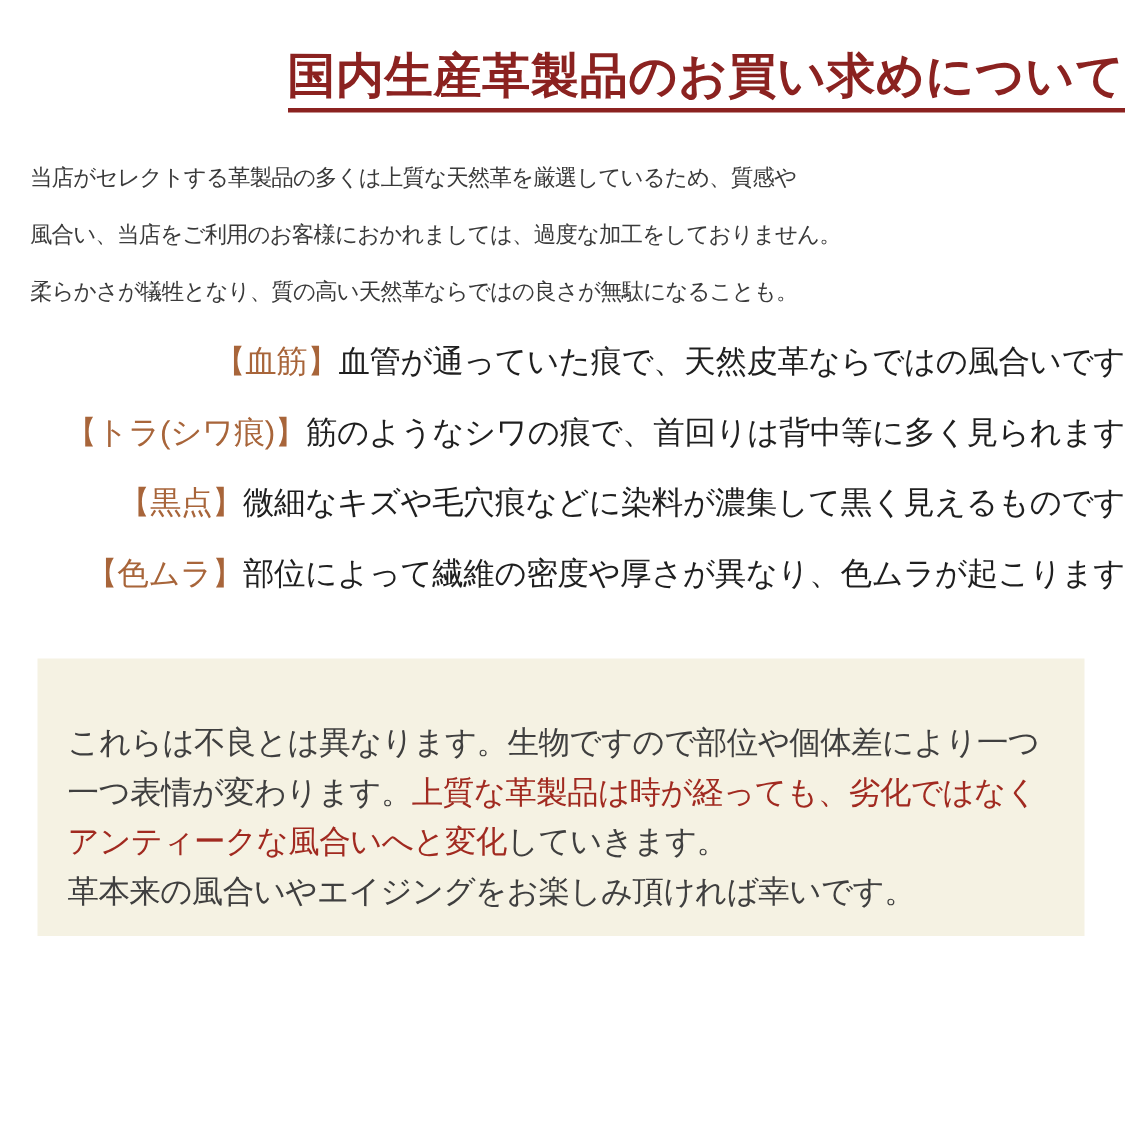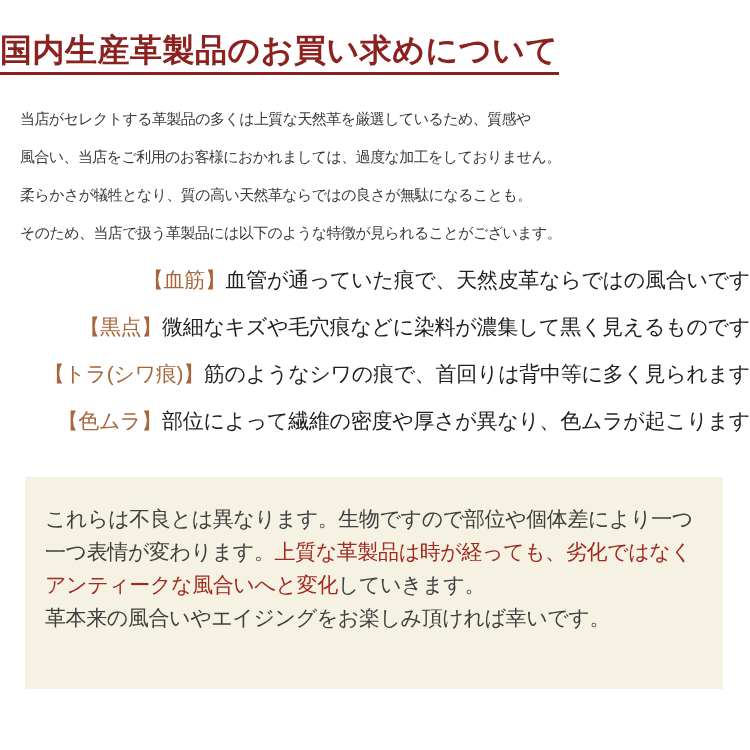--- a/index.html
+++ b/index.html
@@ -11,21 +11,21 @@
     --note-bg:#f5f2e3;
     --note-red:#a12a20;
     --note-text:#3f3f3f;
   }
   html,body{margin:0;padding:0;}
   body{
     width:750px;height:750px;overflow:hidden;
     background:var(--background);
     font-family:"Liberation Serif","DejaVu Serif",serif;
   }
-  .title-wrap{text-align:left;padding-top:32px;}
+  .title-wrap{text-align:right;padding-top:32px;}
   .title-text{
     display:inline-block;
     font-size:32px;font-weight:600;line-height:1.15;
     color:var(--title-red);
     border-bottom:3px solid currentColor;
     padding-bottom:3px;letter-spacing:0.5px;
   }
   .intro{
     margin:25px 10px 0 20px;
     font-size:15px;line-height:38px;letter-spacing:-0.6px;
@@ -36,52 +36,51 @@
     margin-top:4px;text-align:center;
     font-family:"Liberation Sans","DejaVu Sans",sans-serif;
     font-size:21px;letter-spacing:-0.3px;
     color:var(--feature-text);
   }
   .feature-row{height:47px;line-height:47px;white-space:nowrap;text-align:right;}
   .feature-label{color:var(--label-brown);}
   .note-box{
     box-sizing:border-box;
     margin:33px 0 0 25px;
-    width:698px;height:212px;
-    padding:26px 20px 0 20px;
+    width:698px;height:185px;
+    padding:40px 20px 0 20px;
     background:var(--note-bg);
     font-size:21px;line-height:33px;letter-spacing:-0.4px;
     color:var(--note-text);
   }
   .note-line{white-space:nowrap;}
   .red{color:var(--note-red);}
 </style>
 </head>
 <body>
 
 <div class="title-wrap">
   <span class="title-text">国内生産革製品のお買い求めについて</span>
 </div>
 
 <div class="intro">
   <div class="intro-line">当店がセレクトする革製品の多くは上質な天然革を厳選しているため、質感や</div>
   <div class="intro-line">風合い、当店をご利用のお客様におかれましては、過度な加工をしておりません。</div>
   <div class="intro-line">柔らかさが犠牲となり、質の高い天然革ならではの良さが無駄になることも。</div>
-  <div class="intro-line">そのため、当店で扱う革製品には以下のような特徴が見られることがございます。</div>
 </div>
 
 <div class="features">
   <div class="feature-row">
     <span class="feature-label">【血筋】</span><span class="feature-desc">血管が通っていた痕で、天然皮革ならではの風合いです</span>
   </div>
   <div class="feature-row">
-    <span class="feature-label">【黒点】</span><span class="feature-desc">微細なキズや毛穴痕などに染料が濃集して黒く見えるものです</span>
+    <span class="feature-label">【トラ(シワ痕)】</span><span class="feature-desc">筋のようなシワの痕で、首回りは背中等に多く見られます</span>
   </div>
   <div class="feature-row">
-    <span class="feature-label">【トラ(シワ痕)】</span><span class="feature-desc">筋のようなシワの痕で、首回りは背中等に多く見られます</span>
+    <span class="feature-label">【黒点】</span><span class="feature-desc">微細なキズや毛穴痕などに染料が濃集して黒く見えるものです</span>
   </div>
   <div class="feature-row">
     <span class="feature-label">【色ムラ】</span><span class="feature-desc">部位によって繊維の密度や厚さが異なり、色ムラが起こります</span>
   </div>
 </div>
 
 <div class="note-box">
   <div class="note-line">
     <span>これらは不良とは異なります。生物ですので部位や個体差により一つ</span>
   </div>

